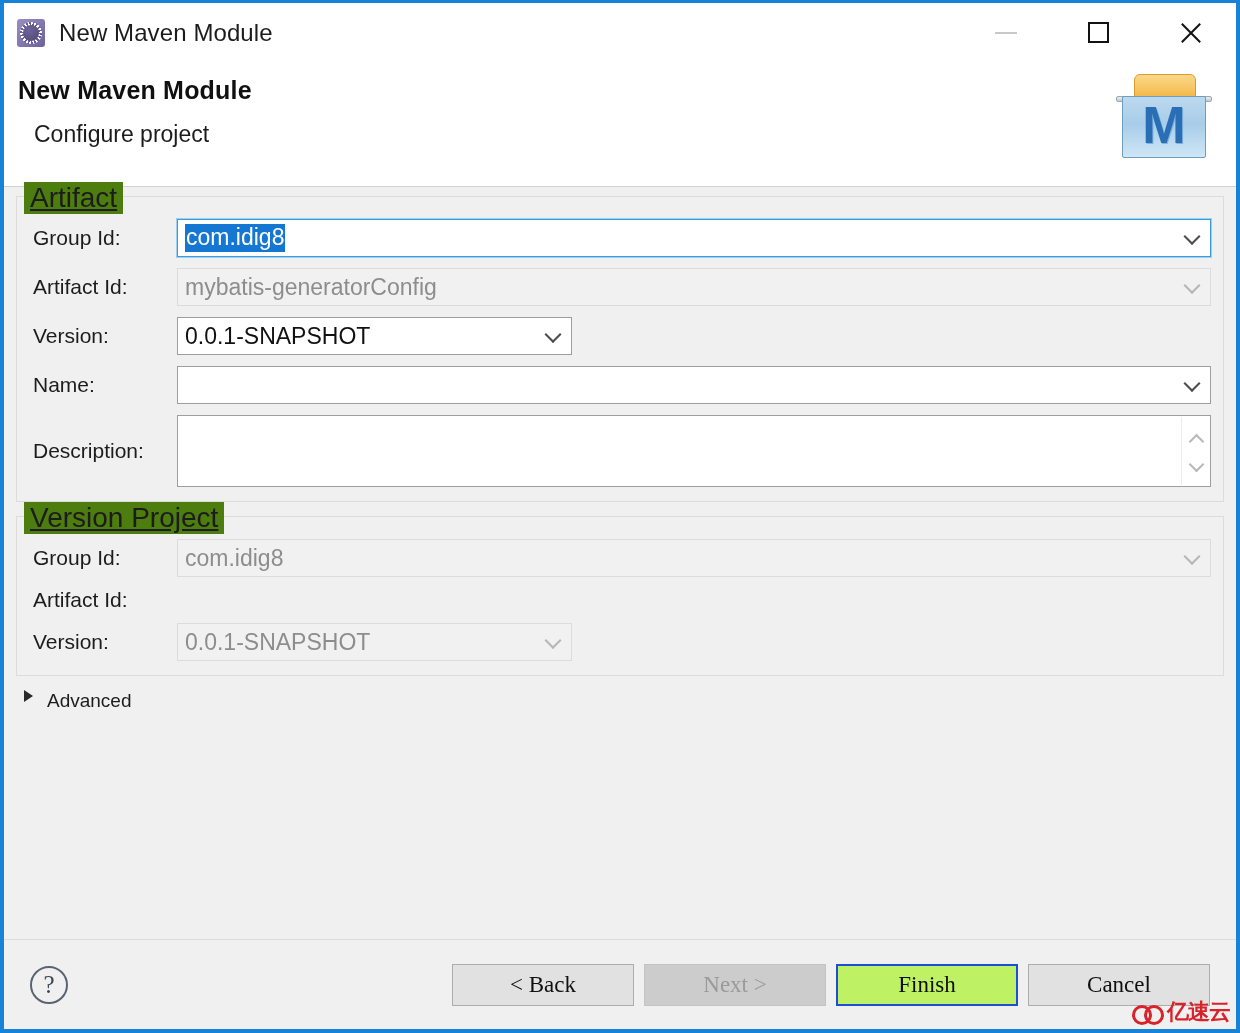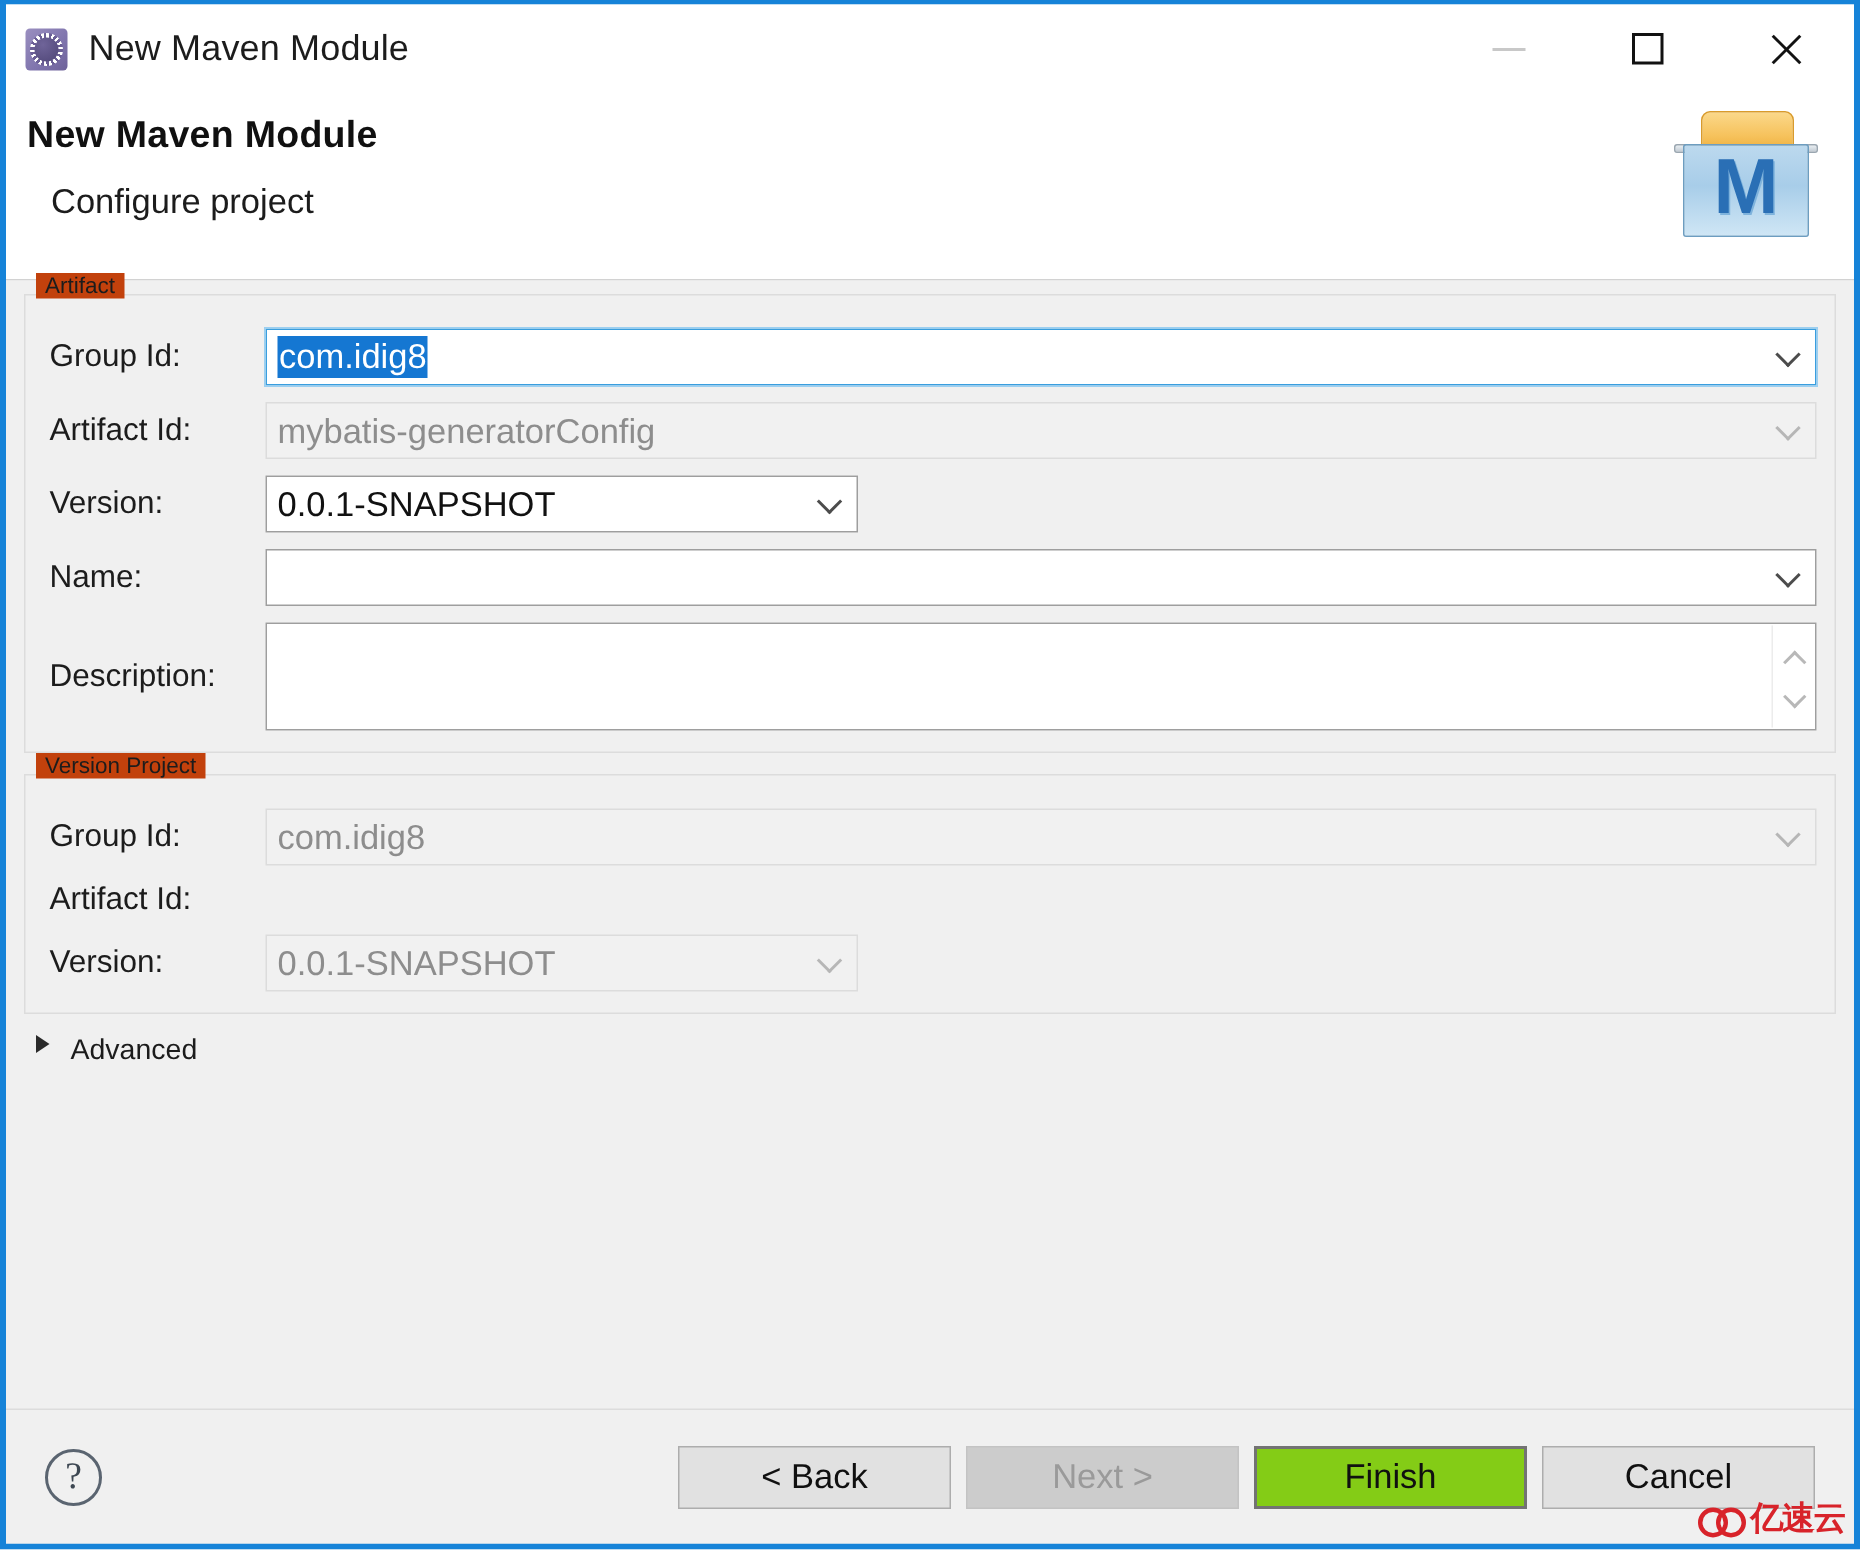--- a/index.html
+++ b/index.html
@@ -166,24 +166,25 @@
     position: relative;
     border: 1px solid #dcdcdc;
     background: #f0f0f0;
     margin-bottom: 14px;
     padding: 16px 12px 14px 12px;
   }
   .group-legend {
     position: absolute;
     top: -15px;
     left: 7px;
-    background: #c2410c;
+    background: #4d7c0f;
     padding: 0 6px;
-    font-size: 15px;
+    font-size: 28px;
     color: #1c1c1c;
+    text-decoration: underline;
   }
   .group-inner { padding-top: 6px; }
 
   .row {
     display: flex;
     align-items: center;
     margin-bottom: 11px;
   }
   .row:last-child { margin-bottom: 0; }
 
@@ -321,30 +322,30 @@
   .btn {
     width: 182px;
     height: 42px;
     background: #e1e1e1;
     border: 1px solid #adadad;
     font-size: 23px;
     color: #101010;
     display: flex;
     align-items: center;
     justify-content: center;
-    font-family: Liberation Sans, sans-serif;
+    font-family: Liberation Serif, serif;
   }
   .btn.disabled {
     background: #cccccc;
     border: 1px solid #c3c3c3;
     color: #9a9a9a;
   }
   .btn.default {
-    border: 2px solid #737373;
-    background: #84cc16;
+    border: 2px solid #1d4ed8;
+    background: #bef264;
   }
 
   
   .watermark {
     position: absolute;
     right: 6px;
     bottom: 2px;
     display: flex;
     align-items: center;
     gap: 5px;

